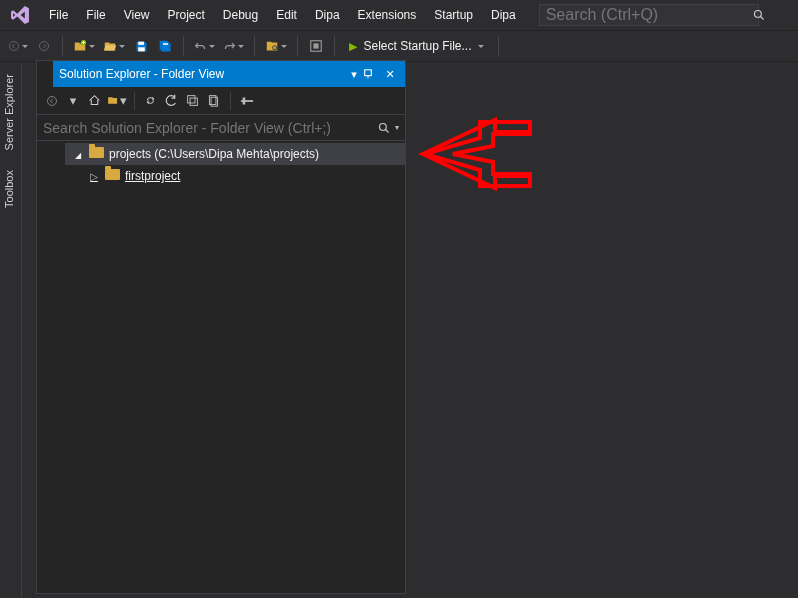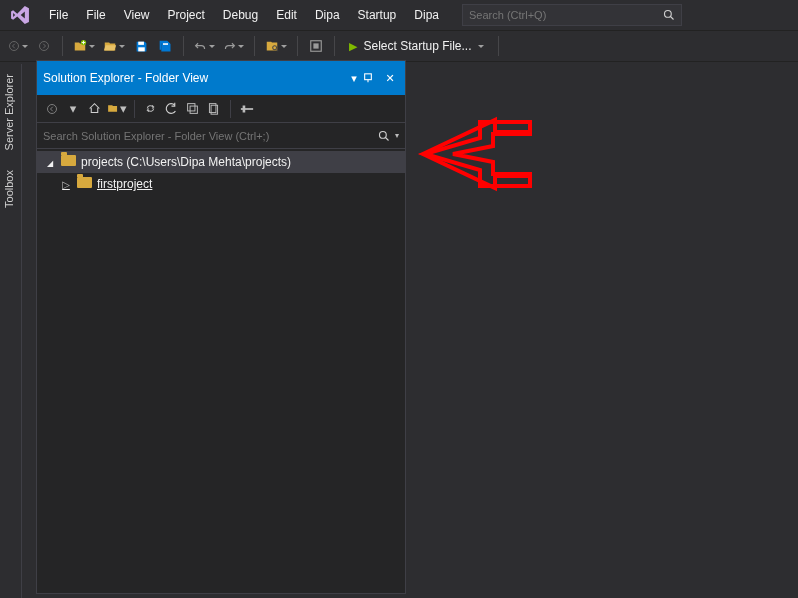--- a/index.html
+++ b/index.html
@@ -36,21 +36,21 @@
   .menu-search {
     margin-left: 14px;
     width: 220px; height: 22px;
     background:#333337;
     border:1px solid #3f3f46;
     display:flex;align-items:center;
     padding:0 6px;
     color:#999;
   }
   .menu-search input{
-    flex:1;background:transparent;border:none;color:#d0d0d0;font-size:11px;outline:none;
+    flex:1;background:transparent;border:none;color:#d0d0d0;font-size:16px;outline:none;
   }
   .menu-search .srch-icon{font-size:12px;color:#d0d0d0;}
   
   .toolbar {
     height: 32px;
     background:#2d2d30;
     border-top:1px solid #222;
     border-bottom:1px solid #222;
     display:flex;align-items:center;
     padding:0 6px;
@@ -83,45 +83,45 @@
   }
   
   .panel{
     position:absolute;left:36px;top:60px;
     width:370px;height:534px;
     background:#252526;
     border:1px solid #3f3f46;
     display:flex;flex-direction:column;
   }
   .panel-title{
-    height:34px;background:#007acc;
+    height:26px;background:#007acc;
     display:flex;align-items:center;padding:0 6px;
-    color:#fff;font-size:12px;
+    color:#fff;font-size:12px;margin-left:16px;
   }
   .panel-title .spacer{flex:1;}
   .panel-title .wbtn{width:18px;text-align:center;font-size:11px;}
   .panel-toolbar{
     height:28px;background:#252526;
     border-bottom:1px solid #3f3f46;
     display:flex;align-items:center;gap:3px;padding:0 6px;
     color:#bfbfbf;
   }
   .panel-toolbar .pb-btn{min-width:18px;height:20px;display:flex;align-items:center;justify-content:center;font-size:13px;}
   .pb-sep{width:1px;height:18px;background:#3f3f46;margin:0 4px;}
   .panel-search{
     height:26px;background:#252526;border-bottom:1px solid #3f3f46;
     display:flex;align-items:center;padding:0 6px;color:#888;
   }
-  .panel-search input{flex:1;background:transparent;border:none;color:#d0d0d0;font-size:11px;outline:none;}
+  .panel-search input{flex:1;background:transparent;border:none;color:#d0d0d0;font-size:14px;outline:none;}
   .panel-search .srch-icon{font-size:12px;color:#d0d0d0;margin-right:2px;}
   .panel-search .dd{font-size:8px;color:#bbb;margin-left:3px;}
   .tree{flex:1;overflow:auto;padding:2px 0;}
   .tree-row{
     display:flex;align-items:center;height:22px;
-    padding-left:6px;color:#f1f1f1;
+    padding-left:6px;color:#f1f1f1;margin-left:28px;
   }
   .tree-row.selected{background:#3f3f46;}
   .tree-arrow{width:14px;font-size:10px;color:#bbb;text-align:center;}
   .tree-arrow.collapsed::before{content:"▷";}
   .tree-arrow.expanded::before{content:"◢";color:#f1f1f1;font-size:8px;}
   .tree-icon{width:16px;height:14px;margin:0 4px;}
   .folder-icon{
     width:15px;height:11px;background:#d7a93e;border-radius:1px;position:relative;
   }
   .folder-icon::before{content:"";position:absolute;top:-3px;left:0;width:6px;height:3px;background:#d7a93e;border-radius:1px 1px 0 0;}
@@ -144,20 +144,21 @@
       </svg>
   </div>
   <div class="menu-items">
     <div class="menu-item">File</div>
     <div class="menu-item">File</div>
     <div class="menu-item">View</div>
     <div class="menu-item">Project</div>
     <div class="menu-item">Debug</div>
     <div class="menu-item">Edit</div>
     <div class="menu-item">Dipa</div>
+    <div class="menu-item">Extensions</div>
     <div class="menu-item">Startup</div>
     <div class="menu-item">Dipa</div>
   </div>
   <div class="menu-search">
     <input placeholder="Search (Ctrl+Q)" style="">
     <span class="srch-icon">
       <svg width="12" height="12" viewBox="0 0 16 16">
           <circle cx="6.5" cy="6.5" r="4.5" fill="none" stroke="#d0d0d0" stroke-width="1.5"></circle>
           <line x1="10" y1="10" x2="14" y2="14" stroke="#d0d0d0" stroke-width="1.5"></line>
         </svg>

